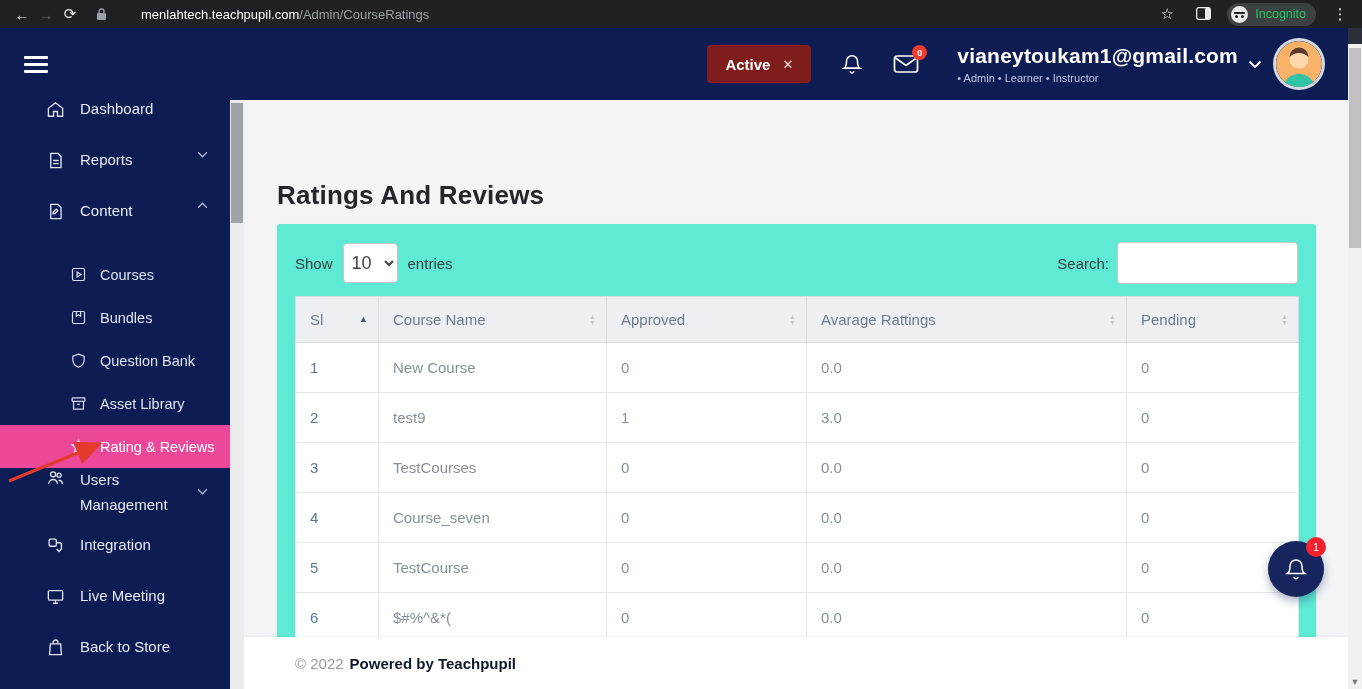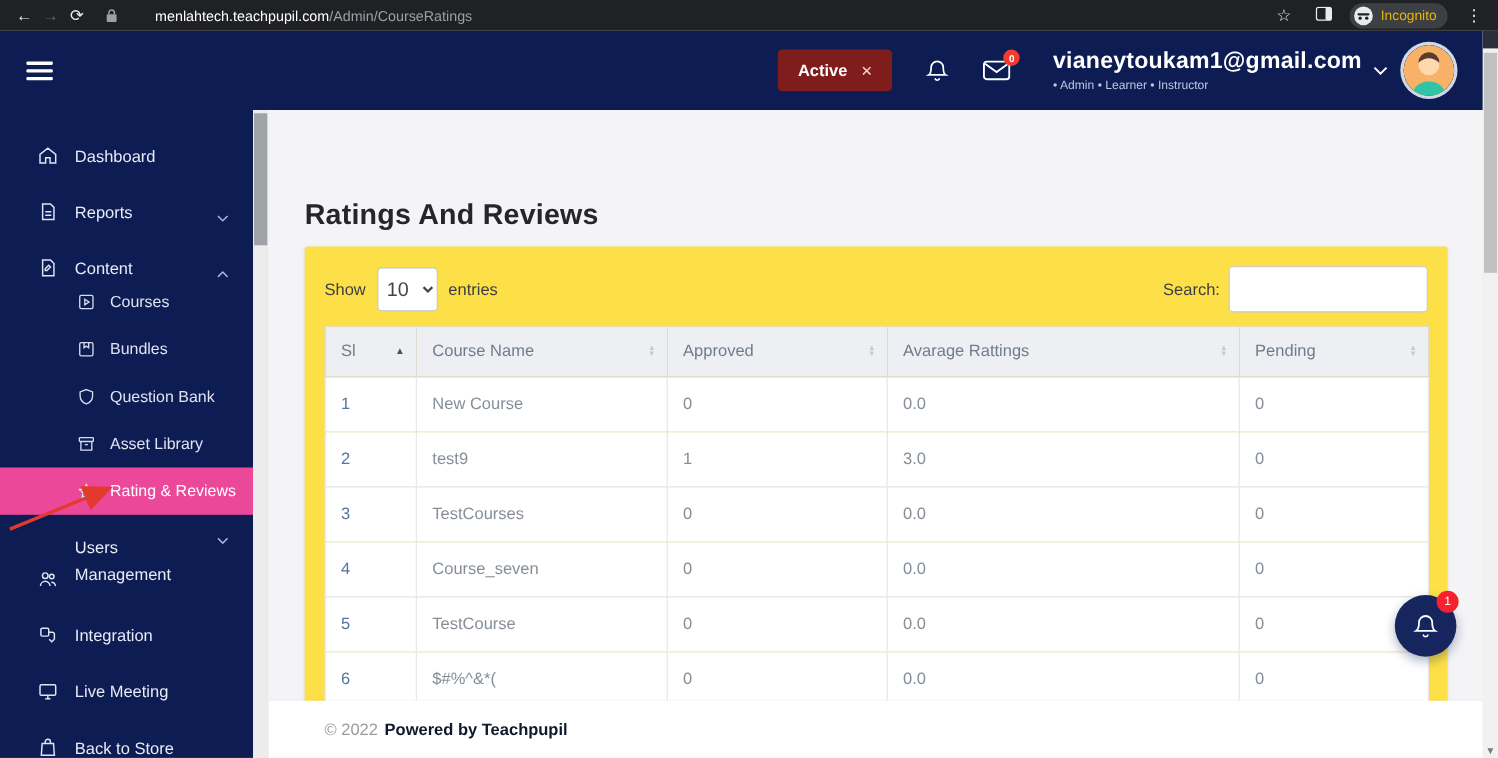--- a/index.html
+++ b/index.html
@@ -14,21 +14,21 @@
   .b-icon.dim { color:#5f6368; }
   .lock-icon { margin:0 6px 0 14px; display:flex; align-items:center; }
   .url-text { white-space:nowrap; overflow:hidden; }
   .url-domain { color:#ffffff;margin-left:28px; }
   .url-path { color:#9aa0a6; }
   .browser-right { margin-left:auto; display:flex; align-items:center; gap:12px; }
   .incog-chip { display:flex; align-items:center; gap:7px; background:#3c4043; border-radius:12px; padding:3px 10px 3px 4px; }
   .incog-circle { width:17px; height:17px; border-radius:50%; background:#e8eaed; position:relative; }
   .incog-circle:before { content:""; position:absolute; left:3px; right:3px; top:6px; height:2px; background:#202124; border-radius:1px; }
   .incog-circle:after { content:""; position:absolute; left:4px; top:9px; width:3px; height:3px; border-radius:50%; background:#202124; box-shadow:6px 0 0 #202124; }
-  .incog-label { color:#eab308; font-size:12.5px;text-align:right; }
+  .incog-label { color:#22c55e; font-size:12.5px;text-align:right; }
 
   
   .topbar { position:absolute; top:28px; left:0; width:1348px; height:72px; background:#0d1c52; z-index:20;
     display:flex; align-items:center; padding:0 26px 0 24px; }
   .hamburger { width:24px; display:flex; flex-direction:column; gap:4px; cursor:pointer; }
   .hamburger span { display:block; height:3px; background:#fff; border-radius:1px; }
   .active-btn { margin-left:auto; background:#7f1d1d; color:#fff; border:none; border-radius:4px;
     height:38px; padding:0 18px; font-size:15px; font-weight:bold; display:flex; align-items:center; gap:12px; cursor:pointer;
     font-family:"Liberation Sans",sans-serif; }
   .active-btn .x { font-weight:normal; font-size:13px; color:#ffd9d6; }
@@ -37,40 +37,40 @@
     background:#f23b2f; color:#fff; font-size:9px; font-weight:bold; display:flex; align-items:center; justify-content:center; }
   .user-block { margin-left:38px; display:flex; flex-direction:column; cursor:pointer; }
   .user-email { color:#fff; font-size:21px; font-weight:bold; letter-spacing:.2px; }
   .user-roles { color:#bcc5e6; font-size:11px; margin-top:4px; }
   .user-chevron { margin-left:10px; display:flex; align-items:center; cursor:pointer; }
   .avatar { margin-left:14px; width:46px; height:46px; border-radius:50%; overflow:hidden; flex:0 0 auto;
     box-shadow:0 0 0 3px rgba(233,237,245,.9); cursor:pointer; }
 
   
   .sidebar { position:absolute; top:100px; left:0; width:230px; height:589px; background:#0d1c52; z-index:15; }
-  .nav-item { height:51px; display:flex; align-items:flex-end; padding-left:34px; color:#e8ebf5; font-size:15px; cursor:pointer; }
+  .nav-item { height:51px; display:flex; align-items:flex-start; padding-left:46px; color:#e8ebf5; font-size:15px; cursor:pointer; }
   .nav-item .ic { width:20px; margin-right:14px; display:flex; align-items:center; color:#dfe4f4; }
   .nav-item .chev { margin-left:auto; margin-right:22px; color:#aab4d6; display:flex; }
   .nav-sub { height:43px; display:flex; align-items:center; padding-left:70px; color:#dfe3f0; font-size:14.5px; cursor:pointer; }
   .nav-sub .ic { width:18px; margin-right:12px; display:flex; align-items:center; color:#d7ddf0; }
   .nav-sub.active { background:#ec4899; color:#ffffff; }
   .nav-item.tall { height:68px; }
   .nav-item.tall .label { width:108px; line-height:1.65; }
   .nav-item.tall .chev { align-self:flex-start; margin-top:20px; }
 
   .annot-arrow { position:absolute; left:2px; top:432px; z-index:40; pointer-events:none; }
 
   
   .inner-scroll { position:absolute; top:100px; left:230px; width:14px; height:589px; background:#ececec; z-index:16; }
   .inner-scroll .thumb { position:absolute; top:3px; left:1px; width:12px; height:120px; background:#9fa2a6; border-radius:0; cursor:pointer; }
 
   
   .content { position:absolute; top:100px; left:244px; width:1104px; height:589px; background:#f4f4f6; overflow:hidden; }
   .page-title { margin:80px 0 0 33px; font-size:26px; font-weight:bold; color:#24262b; letter-spacing:.2px; }
-  .card { margin:13px 0 0 33px; width:1039px; background:#fde047; border-radius:3px;
+  .card { margin:13px 0 0 33px; width:1039px; background:#5eead4; border-radius:3px;
     box-shadow:0 1px 3px rgba(0,0,0,.08); padding:18px; }
   .controls { display:flex; align-items:center; justify-content:space-between; }
   .ctrl-left { display:flex; align-items:center; gap:10px; font-size:15px; color:#3b3f46; }
   .page-size { width:55px; height:40px; border:1px solid #c4c4c4; border-radius:4px; font-size:18px; color:#444;
     background:#fff; padding:0 4px; font-family:"Liberation Sans",sans-serif; }
   .ctrl-right { display:flex; align-items:center; gap:8px; font-size:15px; color:#3b3f46; }
   .search-input { width:181px; height:42px; border:1px solid #c9c9c9; border-radius:4px; padding:0 10px; font-size:15px;
     font-family:"Liberation Sans",sans-serif; color:#444; }
 
   table.ratings { border-collapse:collapse; margin-top:12px; width:1003px; table-layout:fixed; }

